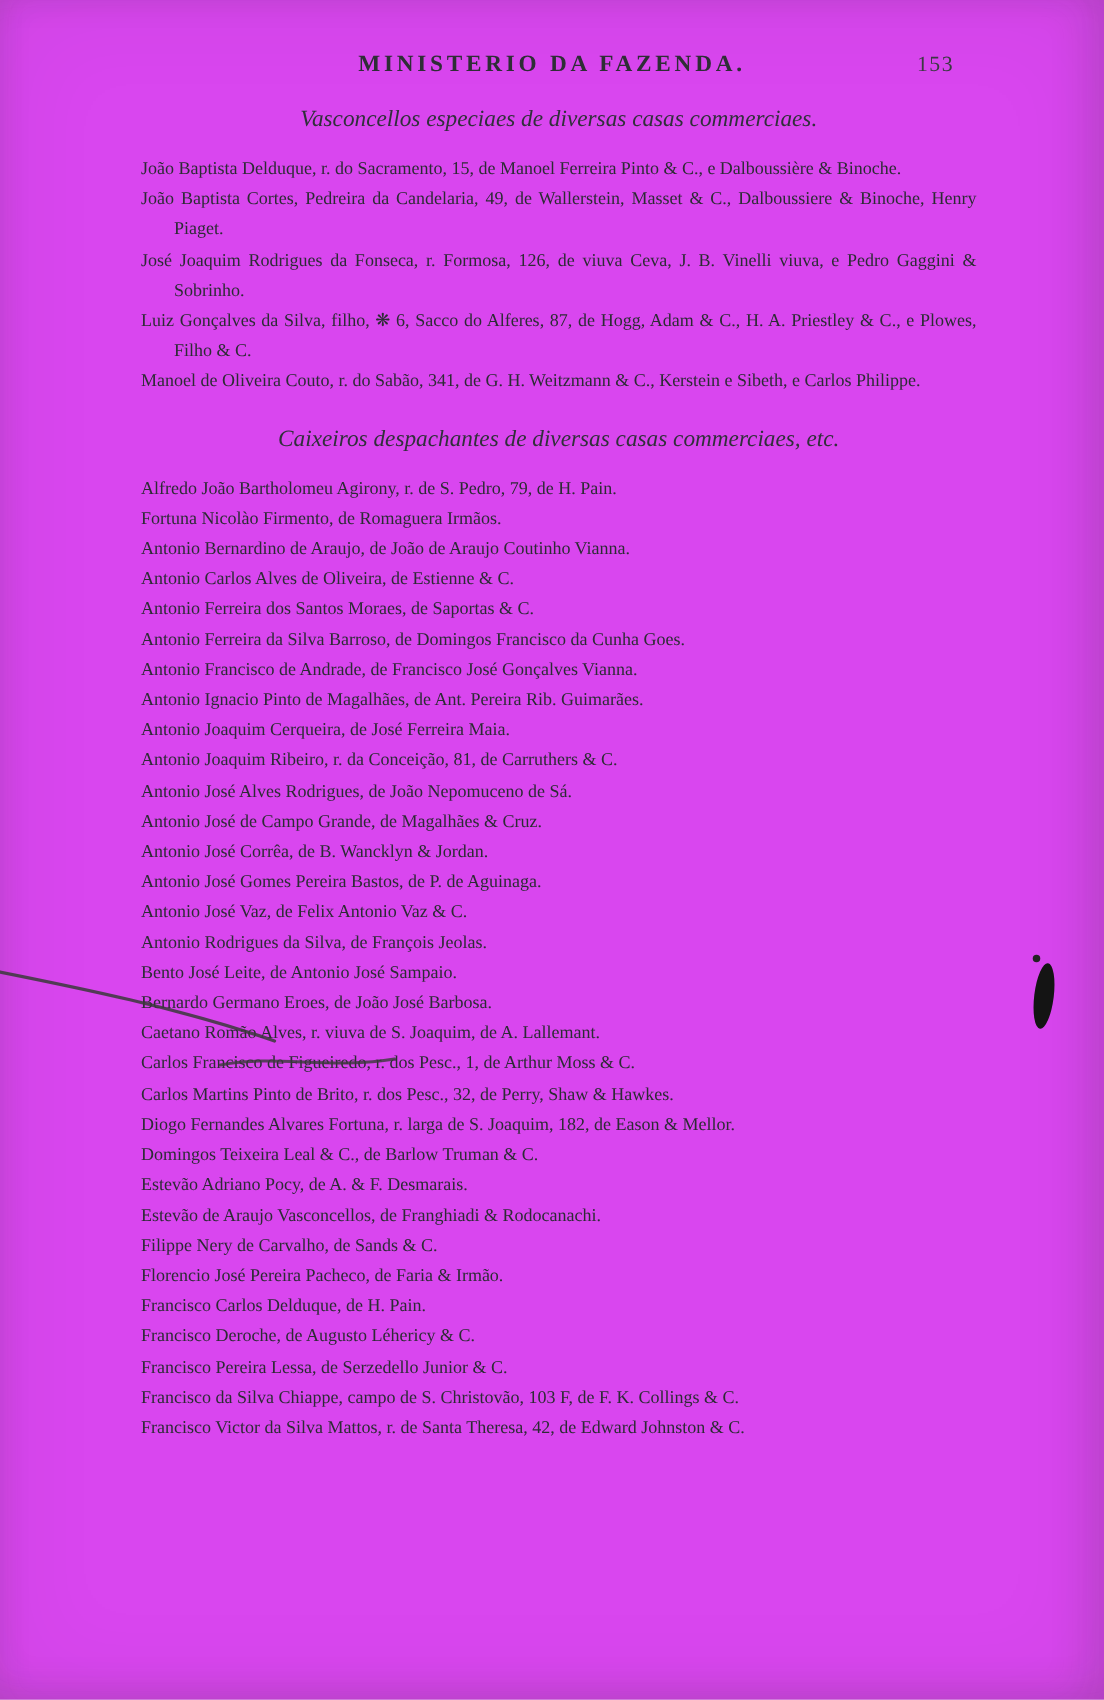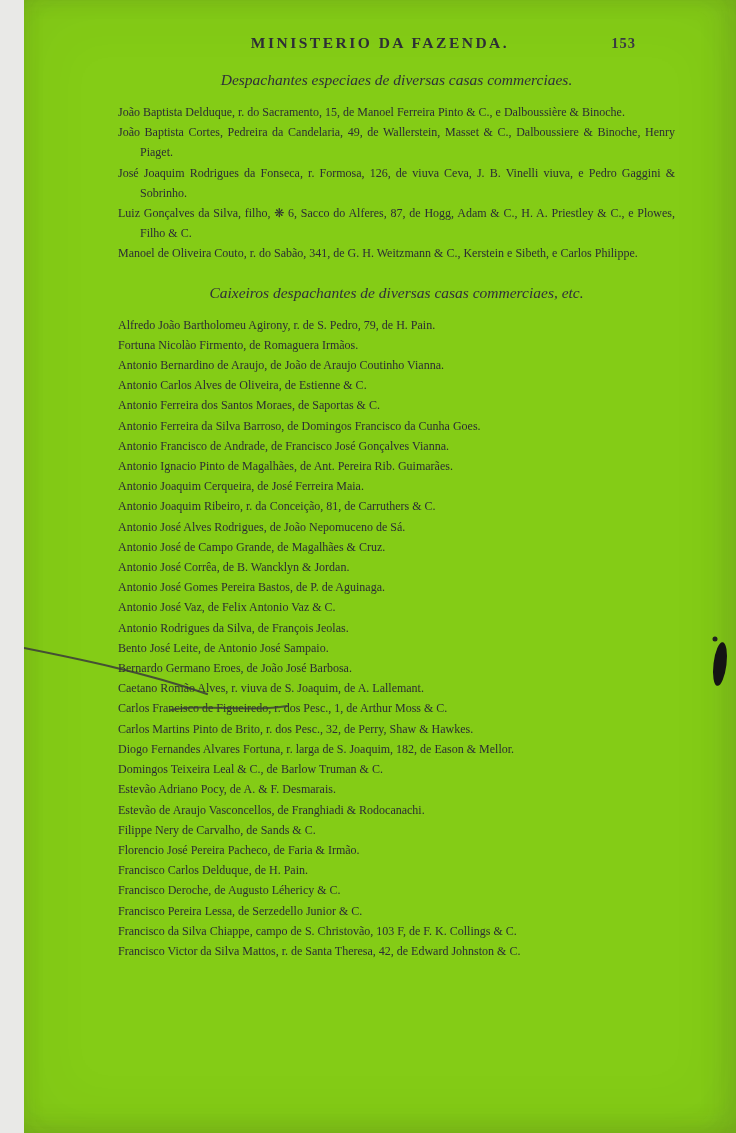--- a/index.html
+++ b/index.html
@@ -10,46 +10,45 @@
     width: 736px;
     height: 1133px;
     position: relative;
     overflow: hidden;
     background: #e9e9e7;
     font-family: "Liberation Serif", "DejaVu Serif", serif;
   }
   .page {
     position: absolute;
     inset: 0;
-    background: #84cc16;
+    background: #d946ef;
     box-shadow:
       inset 0 0 70px rgba(60,60,55,0.08),
       inset -16px 0 22px rgba(60,60,55,0.10),
       inset 8px 0 16px rgba(60,60,55,0.05),
       inset 0 -14px 20px rgba(60,60,55,0.06);
     color: #2c2c34;
-    margin-left: 24px;
   }
   .header {
     position: relative;
     margin-top: 34px;
     height: 22px;
     text-align: center;
   }
   .title {
     font-weight: bold;
     font-size: 15.5px;
     letter-spacing: 2.5px;
     color: #2e2e36;
   }
   .pagenum {
     position: absolute;
     right: 100px;
     top: 1px;
-    font-weight: bold;
+    font-weight: normal;
     font-size: 14.5px;
     letter-spacing: 1px;
     color: #3a3a42;
   }
   .content {
     width: 557px;
     margin-left: 94px;
   }
   .section-title {
     font-style: italic;
@@ -85,21 +84,21 @@
 
 <div class="page">
 
   <div class="header">
     <span class="title">MINISTERIO DA FAZENDA.</span>
     <span class="pagenum">153</span>
   </div>
 
   <div class="content">
     <section class="section">
-      <h2 class="section-title">Despachantes especiaes de diversas casas commerciaes.</h2>
+      <h2 class="section-title">Vasconcellos especiaes de diversas casas commerciaes.</h2>
       <div class="entries">
           <p class="entry">João Baptista Delduque, r. do Sacramento, 15, de Manoel Ferreira Pinto &amp; C., e Dalboussière &amp; Binoche.</p>
           <p class="entry">João Baptista Cortes, Pedreira da Candelaria, 49, de Wallerstein, Masset &amp; C., Dalboussiere &amp; Binoche, Henry Piaget.</p>
           <p class="entry">José Joaquim Rodrigues da Fonseca, r. Formosa, 126, de viuva Ceva, J. B. Vinelli viuva, e Pedro Gaggini &amp; Sobrinho.</p>
           <p class="entry">Luiz Gonçalves da Silva, filho, ❋ 6, Sacco do Alferes, 87, de Hogg, Adam &amp; C., H. A. Priestley &amp; C., e Plowes, Filho &amp; C.</p>
           <p class="entry">Manoel de Oliveira Couto, r. do Sabão, 341, de G. H. Weitzmann &amp; C., Kerstein e Sibeth, e Carlos Philippe.</p>
         </div>
     </section>
 
     <section class="section">

